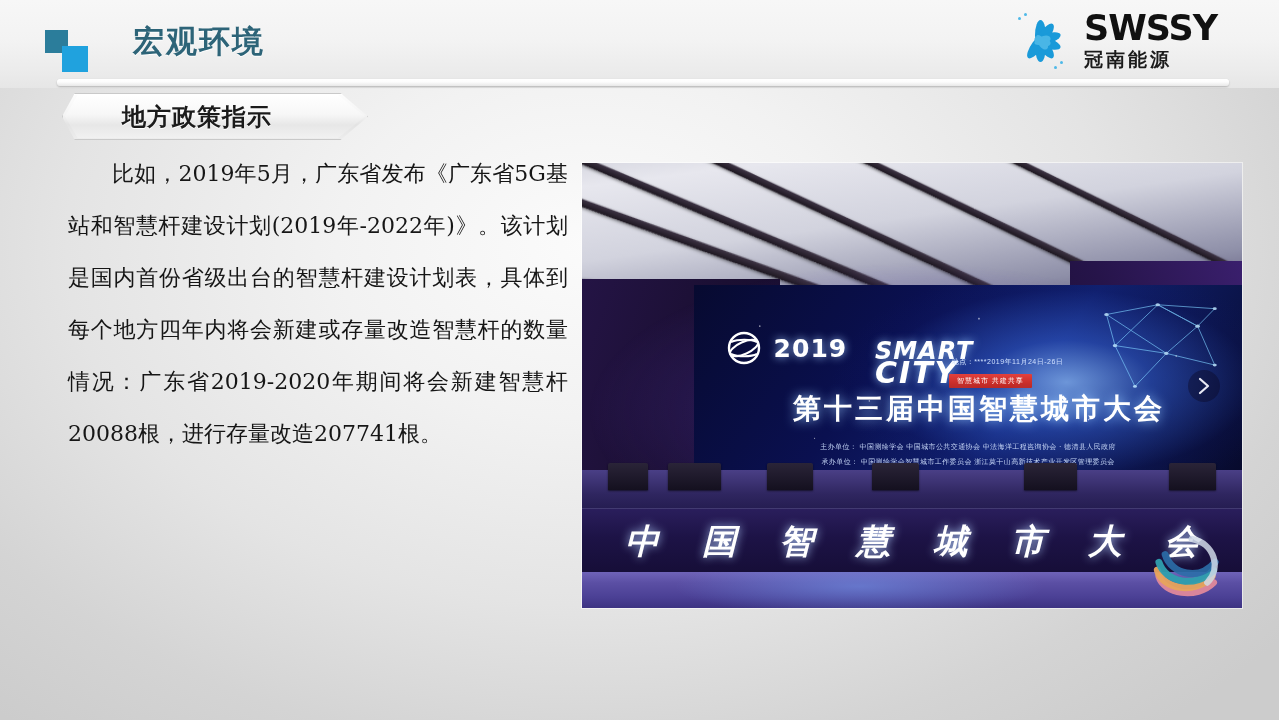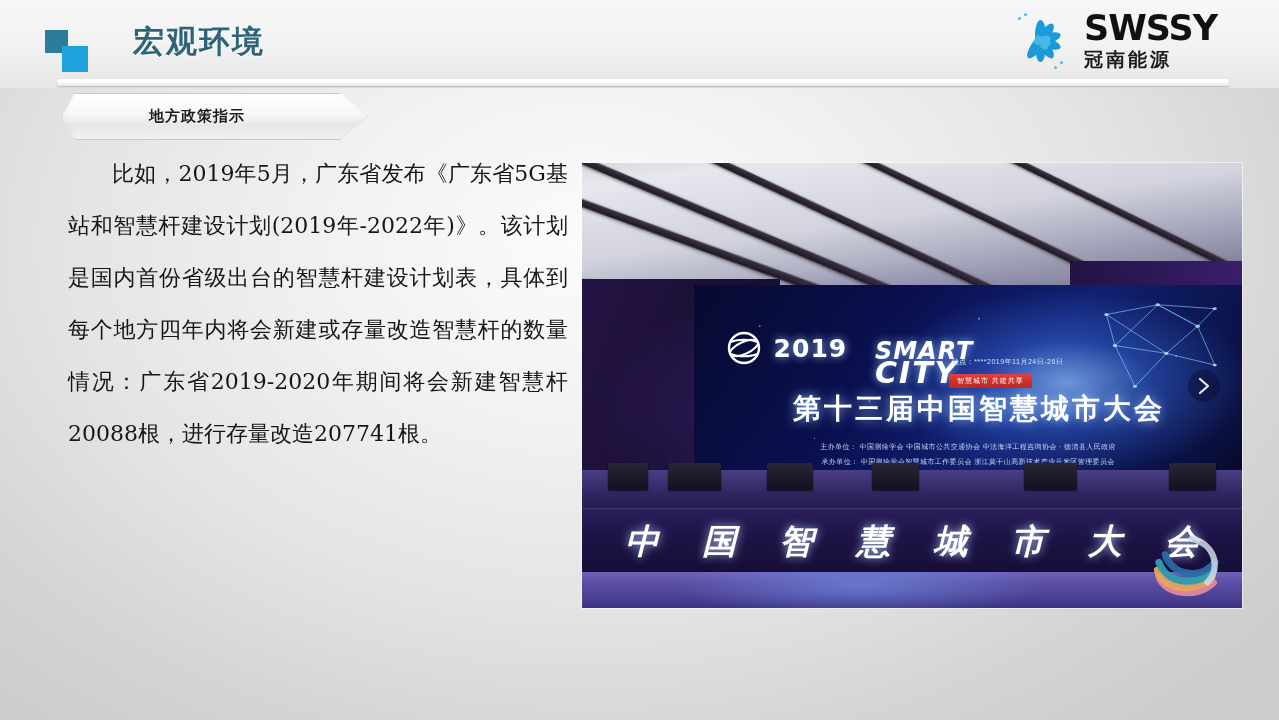--- a/index.html
+++ b/index.html
@@ -139,21 +139,21 @@
     position: absolute;
     left: 3px; right: 3px; top: 2px; bottom: 2px;
     background: linear-gradient(180deg,#ffffff 0%, #f7f7f7 45%, #e7e7e7 70%, #f1f1f1 100%);
     -webkit-clip-path: polygon(0% 50%, 4.2% 0%, 91% 0%, 100% 50%, 91% 100%, 4.2% 100%);
     clip-path: polygon(0% 50%, 4.2% 0%, 91% 0%, 100% 50%, 91% 100%, 4.2% 100%);
   }
   #section-badge .label {
     position: absolute;
     left: 0; right: 36px; top: 0; bottom: 0;
     display: flex; align-items: center; justify-content: center;
-    font-size: 15px;
+    font-size: 24px;
     font-weight: bold;
     letter-spacing: 1px;
     color: #1b1b1b;
     text-shadow: 0 1px 0 rgba(255,255,255,.9);
   }
 
   
   #body-text {
     position: absolute;
     left: 68px; top: 148px;

